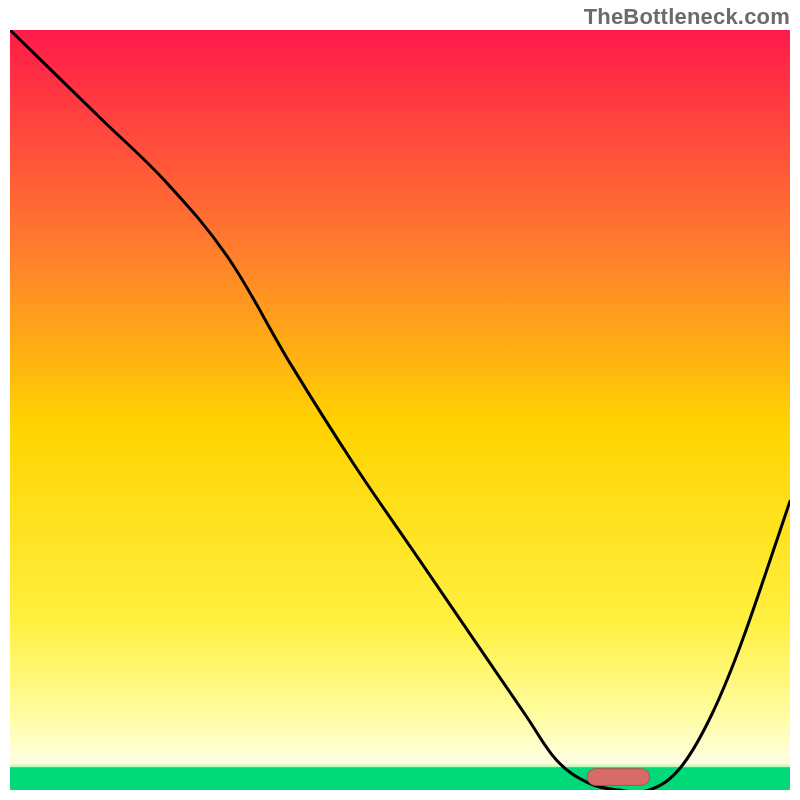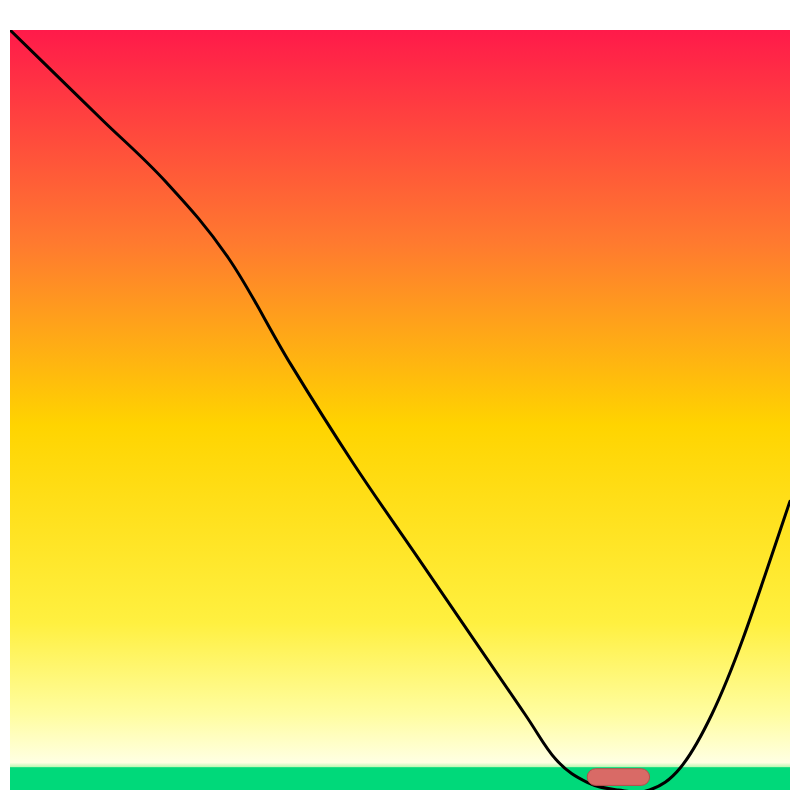--- a/index.html
+++ b/index.html
@@ -38,20 +38,21 @@
   .plot-svg {
     width: 780px;
     height: 760px;
     display: block;
   }
 </style>
 </head>
 <body>
 
 <div class="frame">
+  <div class="watermark">TheBottleneck.com</div>
 
   <div class="plot">
     <svg class="plot-svg" viewBox="0 0 780 760" preserveAspectRatio="none">
       <defs>
         <linearGradient id="bg-grad" x1="0" y1="0" x2="0" y2="1">
           <stop id="g0" offset="0%" stop-color="#ff1a4a"></stop>
           <stop id="g1" offset="28%" stop-color="#ff7a2f"></stop>
           <stop id="g2" offset="52%" stop-color="#ffd400"></stop>
           <stop id="g3" offset="78%" stop-color="#fff040"></stop>
           <stop id="g4" offset="90%" stop-color="#fffda0"></stop>

